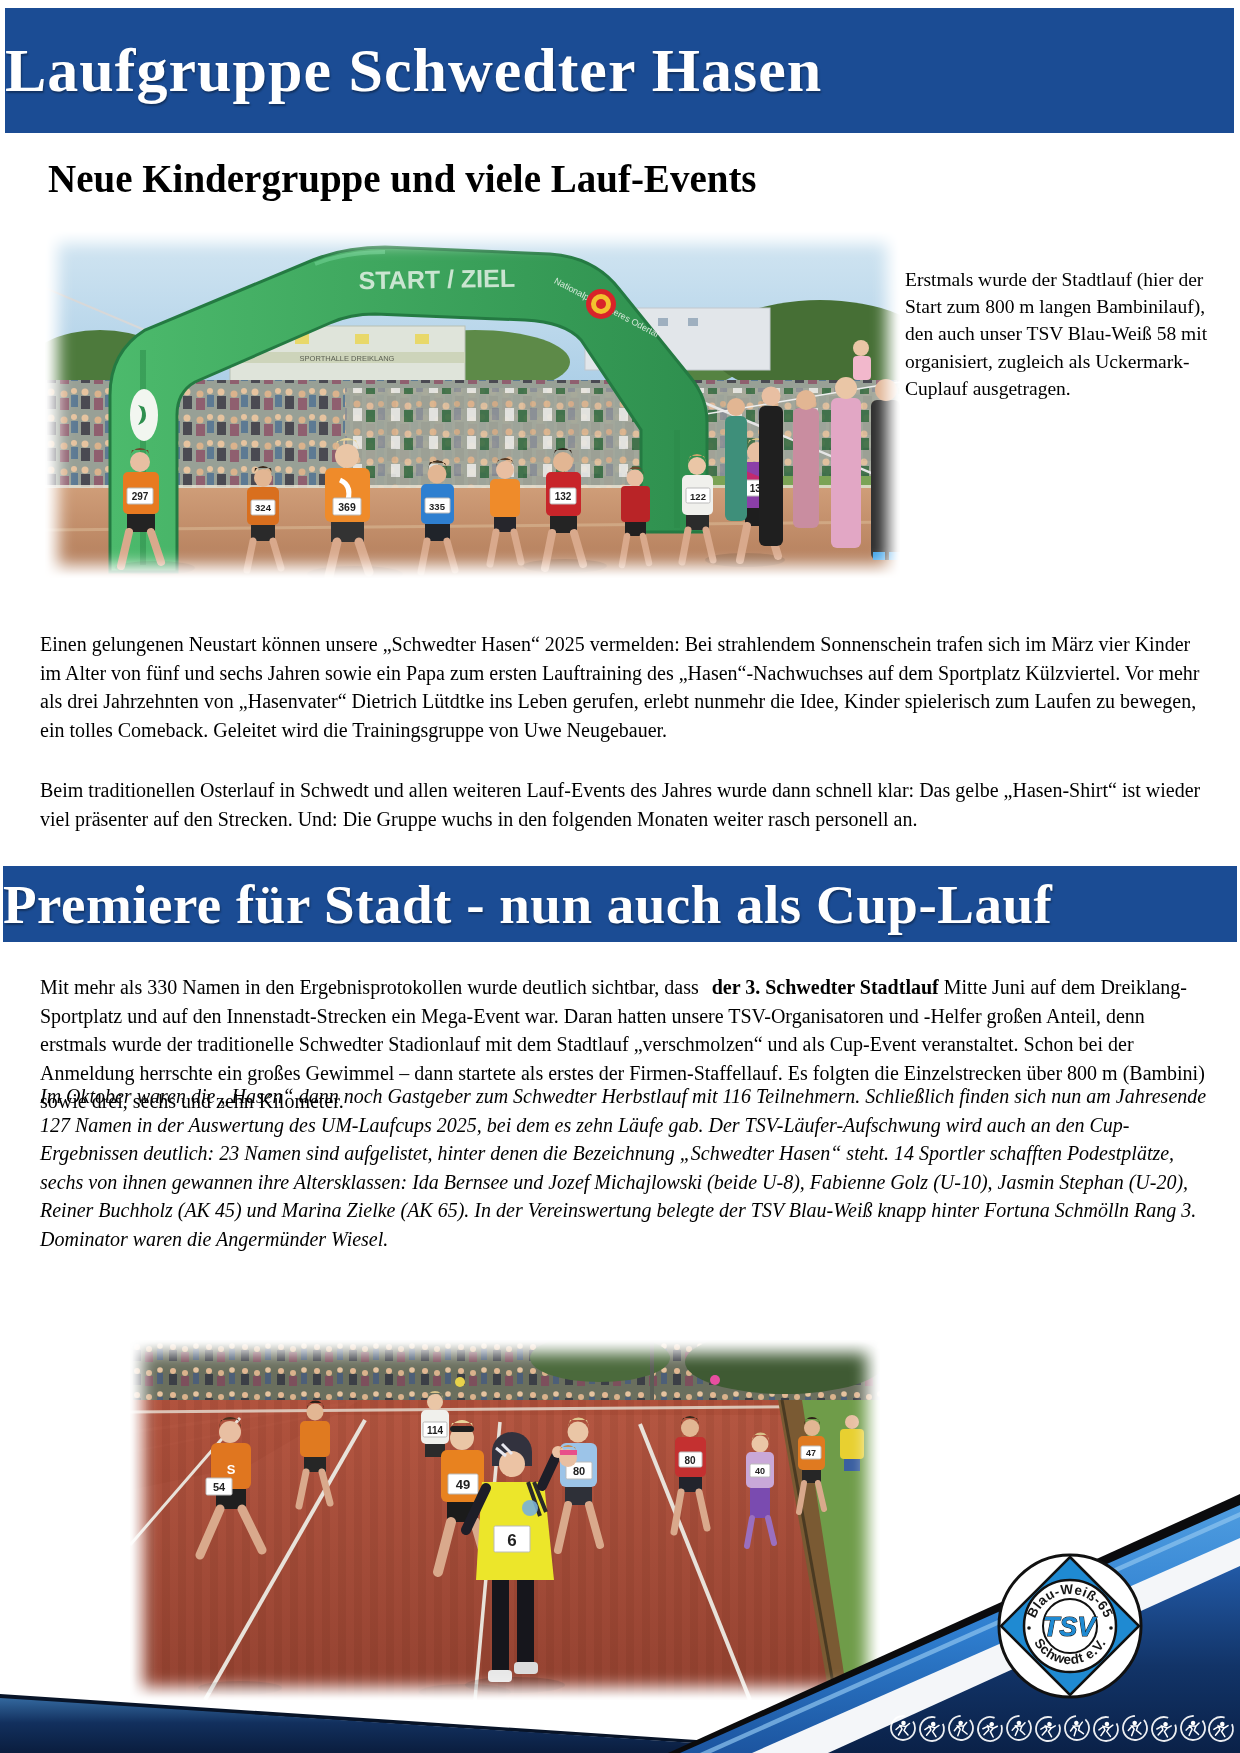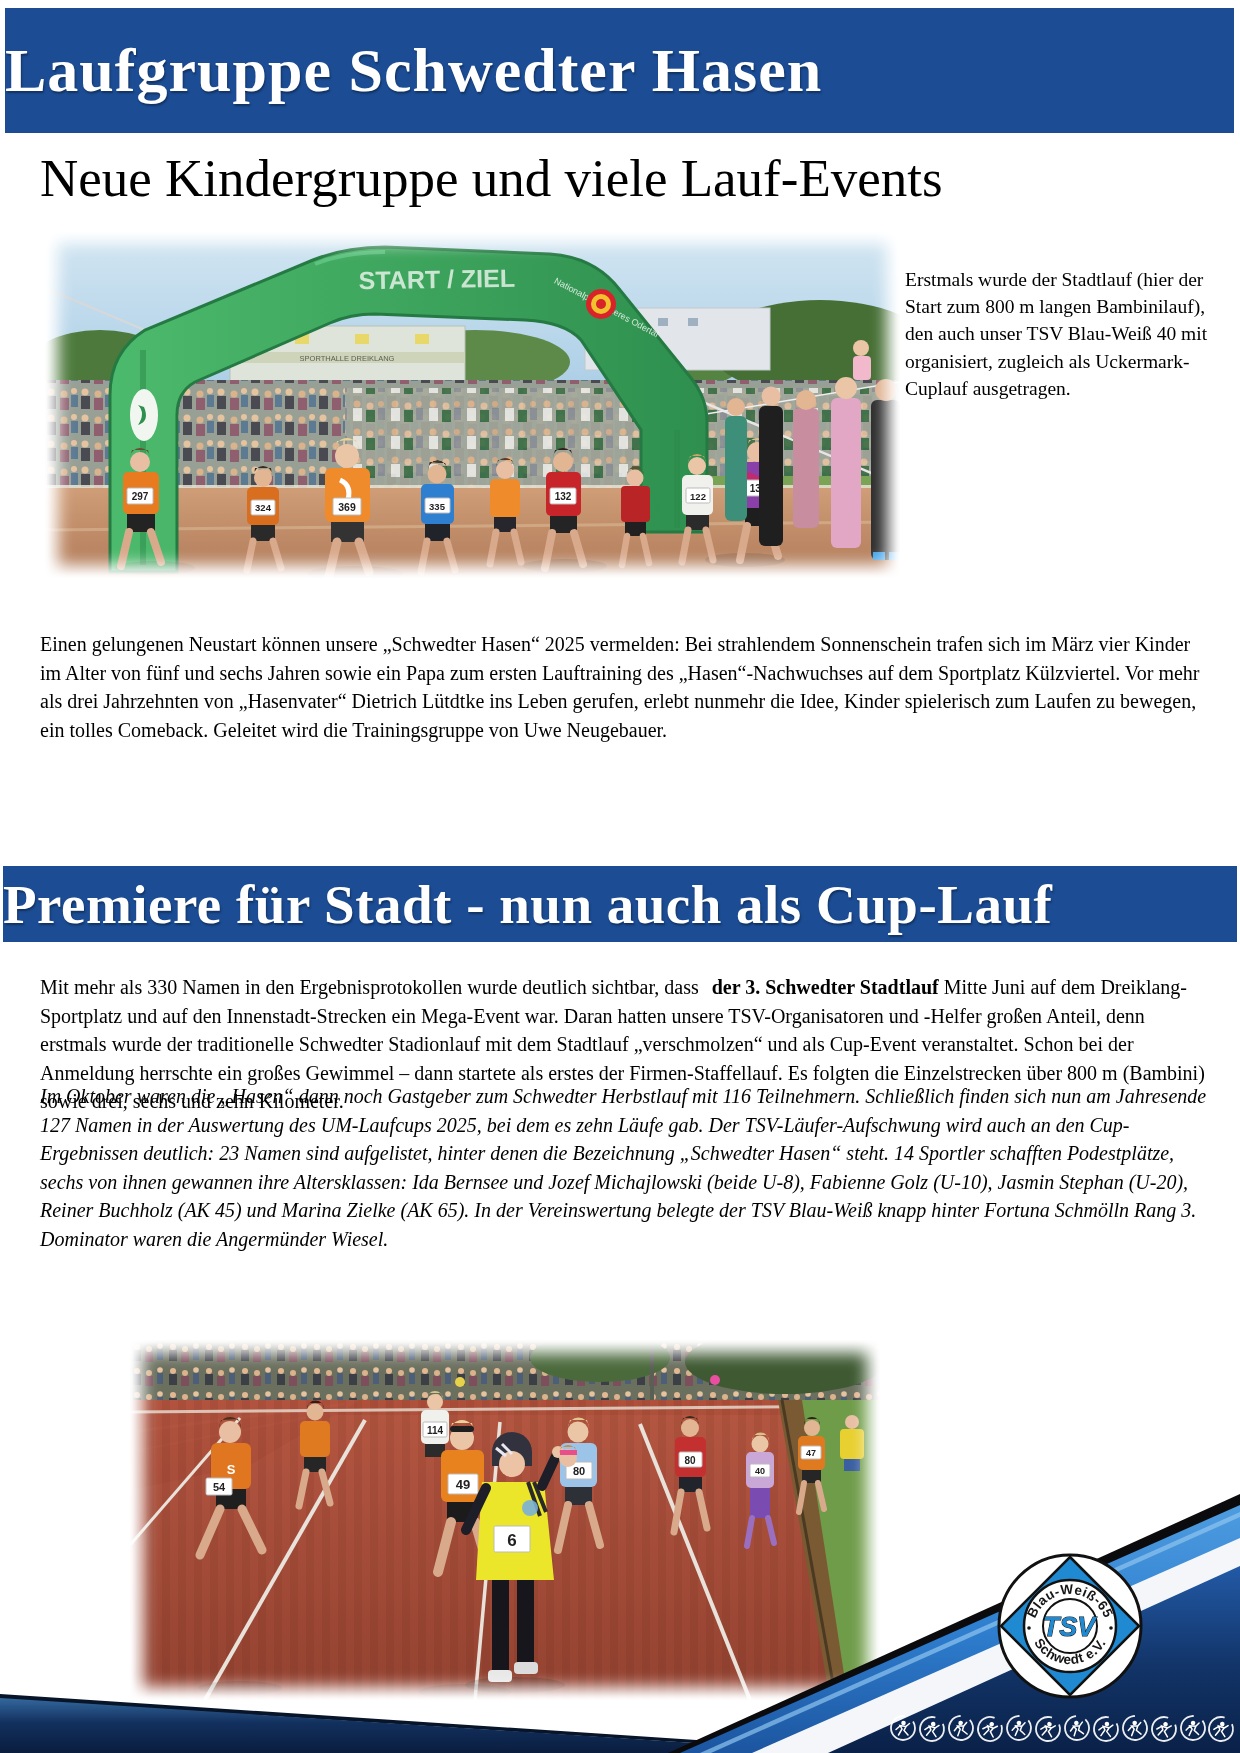--- a/index.html
+++ b/index.html
@@ -3,21 +3,21 @@
 <meta charset="utf-8">
 <style>
   html,body{margin:0;padding:0;background:#ffffff;}
   .page{position:relative;width:1240px;height:1753px;background:#ffffff;overflow:hidden;
         font-family:"Liberation Serif","DejaVu Serif",serif;color:#000;}
   .banner{position:absolute;display:flex;align-items:center;
           background:#1b4c94;color:#fff;font-weight:bold;text-align:center;}
   .banner1{left:5px;right:6px;top:8px;height:125px;font-size:62px;letter-spacing:1px;}
   .banner2{left:3px;right:3px;top:866px;height:76px;font-size:55px;letter-spacing:.5px;}
   .banner span{text-shadow:1px 2px 2px rgba(0,0,0,.35);}
-  .section-heading{position:absolute;left:40px;top:148px;margin:0;font-size:53px;font-weight:normal;color:#000;}
+  .section-heading{position:absolute;left:40px;top:148px;margin:8px;font-size:39px;font-weight:bold;color:#000;}
   .bodytext{position:absolute;left:40px;width:1170px;margin:0;font-size:20px;line-height:28.6px;text-align:left;}
   .p1{top:630px;} .p2{top:776px;} .p3{top:973px;} .p4{top:1082px;font-style:italic;}
   .caption{position:absolute;left:905px;top:266px;width:310px;font-size:19.5px;line-height:27.2px;}
   .photo{position:absolute;overflow:hidden;background:#fff;}
   .photo1{left:45px;top:230px;width:855px;height:348px;}
   .photo2{left:130px;top:1340px;width:750px;height:360px;}
   .photo svg{display:block;}
   .vignette{position:absolute;inset:0;pointer-events:none;
             box-shadow:inset 0 0 16px 13px #ffffff, inset 0 0 4px 2px rgba(255,255,255,.9);}
   .corner-art{position:absolute;left:0;top:0;z-index:5;pointer-events:none;}
@@ -225,23 +225,24 @@
           <rect x="844" y="322" width="12" height="8" fill="#3aa0e8"></rect>
         <rect x="714" y="176" width="24" height="140" rx="6" fill="#1f1f1f"></rect>
           <circle cx="726" cy="166" r="9.5" fill="#e8bfa2"></circle>
         <rect x="680" y="186" width="22" height="105" rx="6" fill="#3e8f7a"></rect>
           <circle cx="691" cy="177" r="9" fill="#e2b693"></circle>
       </g>
     </svg>
     <div class="vignette"></div>
   </div>
 
-  <div class="caption">Erstmals wurde der Stadtlauf (hier der Start zum 800 m langen Bambinilauf), den auch unser TSV Blau-Weiß 40 mit organisiert, zugleich als Uckermark-Cuplauf ausgetragen.</div>
+  <div class="caption">Erstmals wurde der Stadtlauf (hier der Start zum 800 m langen Bambinilauf), den auch unser TSV Blau-Weiß 58 mit organisiert, zugleich als Uckermark-Cuplauf ausgetragen.</div>
 
   <p class="bodytext p1">Einen gelungenen Neustart können unsere „Schwedter Hasen“ 2025 vermelden: Bei strahlendem Sonnenschein trafen sich im März vier Kinder im Alter von fünf und sechs Jahren sowie ein Papa zum ersten Lauftraining des „Hasen“-Nachwuchses auf dem Sportplatz Külzviertel. Vor mehr als drei Jahrzehnten von „Hasenvater“ Dietrich Lütdtke ins Leben gerufen, erlebt nunmehr die Idee, Kinder spielerisch zum Laufen zu bewegen, ein tolles Comeback. Geleitet wird die Trainingsgruppe von Uwe Neugebauer.</p>
+  <p class="bodytext p2">Beim traditionellen Osterlauf in Schwedt und allen weiteren Lauf-Events des Jahres wurde dann schnell klar: Das gelbe „Hasen-Shirt“ ist wieder viel präsenter auf den Strecken. Und: Die Gruppe wuchs in den folgenden Monaten weiter rasch personell an.</p>
 
   <div class="banner banner2">
     <span>Premiere für Stadt - nun auch als Cup-Lauf</span>
   </div>
 
   <p class="bodytext p3"><span>Mit mehr als 330 Namen in den Ergebnisprotokollen wurde deutlich sichtbar, dass </span><b>der 3. Schwedter Stadtlauf</b><span> Mitte Juni auf dem Dreiklang-Sportplatz und auf den Innenstadt-Strecken ein Mega-Event war. Daran hatten unsere TSV-Organisatoren und -Helfer großen Anteil, denn erstmals wurde der traditionelle Schwedter Stadionlauf mit dem Stadtlauf „verschmolzen“ und als Cup-Event veranstaltet. Schon bei der Anmeldung herrschte ein großes Gewimmel – dann startete als erstes der Firmen-Staffellauf. Es folgten die Einzelstrecken über 800 m (Bambini) sowie drei, sechs und zehn Kilometer.</span></p>
   <p class="bodytext p4">Im Oktober waren die „Hasen“ dann noch Gastgeber zum Schwedter Herbstlauf mit 116 Teilnehmern. Schließlich finden sich nun am Jahresende 127 Namen in der Auswertung des UM-Laufcups 2025, bei dem es zehn Läufe gab. Der TSV-Läufer-Aufschwung wird auch an den Cup-Ergebnissen deutlich: 23 Namen sind aufgelistet, hinter denen die Bezeichnung „Schwedter Hasen“ steht. 14 Sportler schafften Podestplätze, sechs von ihnen gewannen ihre Altersklassen: Ida Bernsee und Jozef Michajlowski (beide U-8), Fabienne Golz (U-10), Jasmin Stephan (U-20), Reiner Buchholz (AK 45) und Marina Zielke (AK 65). In der Vereinswertung belegte der TSV Blau-Weiß knapp hinter Fortuna Schmölln Rang 3. Dominator waren die Angermünder Wiesel.</p>
 
   <div class="photo photo2">
     <svg width="750" height="360" viewBox="0 0 750 360">

